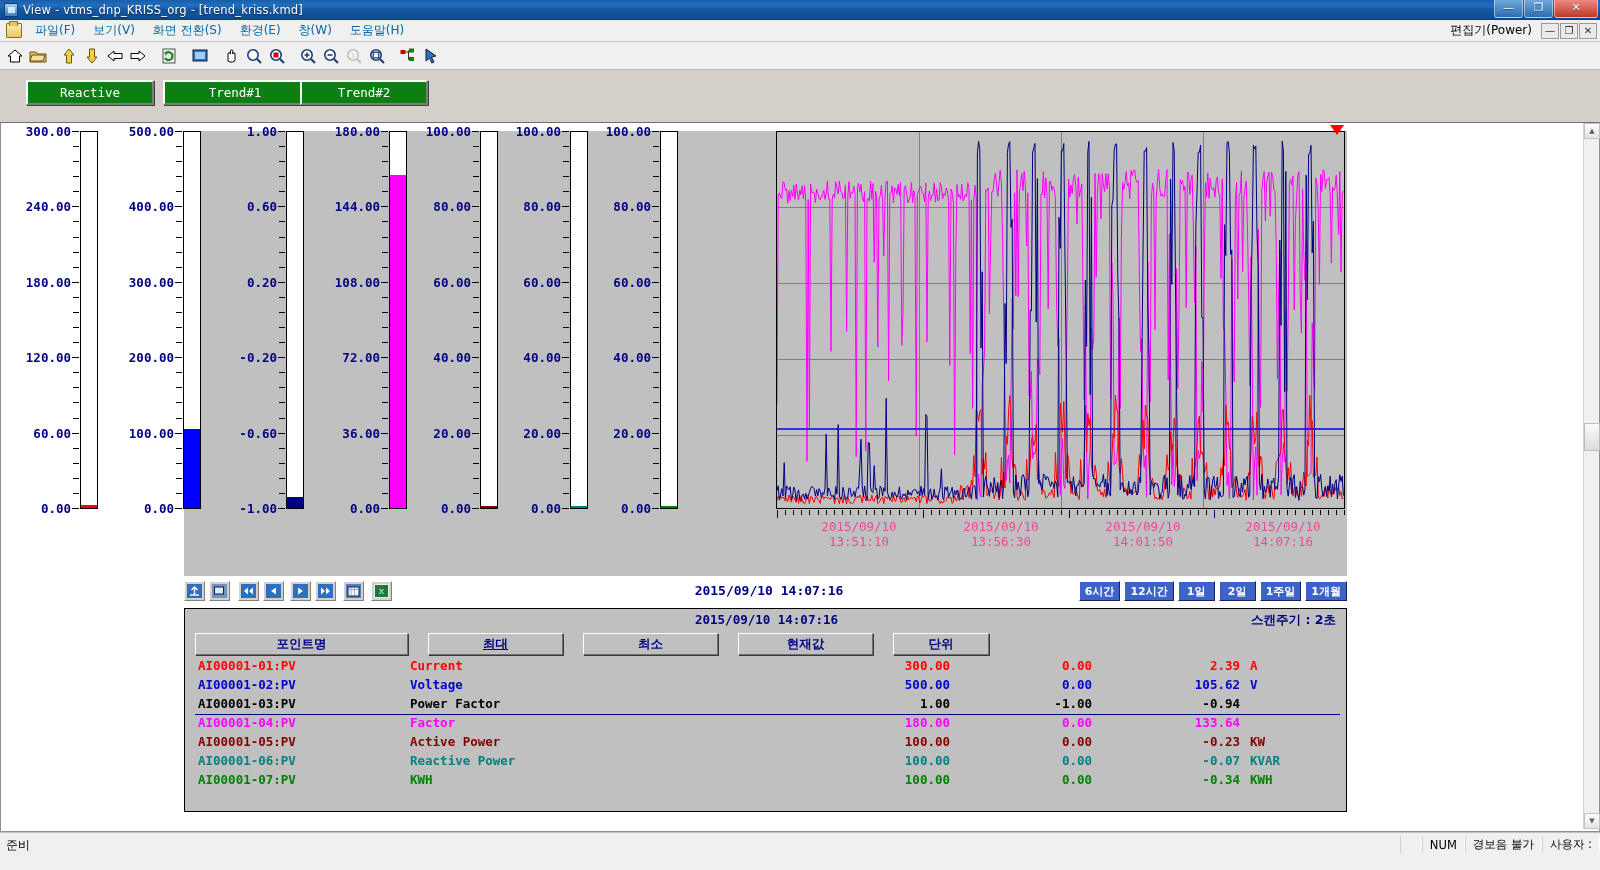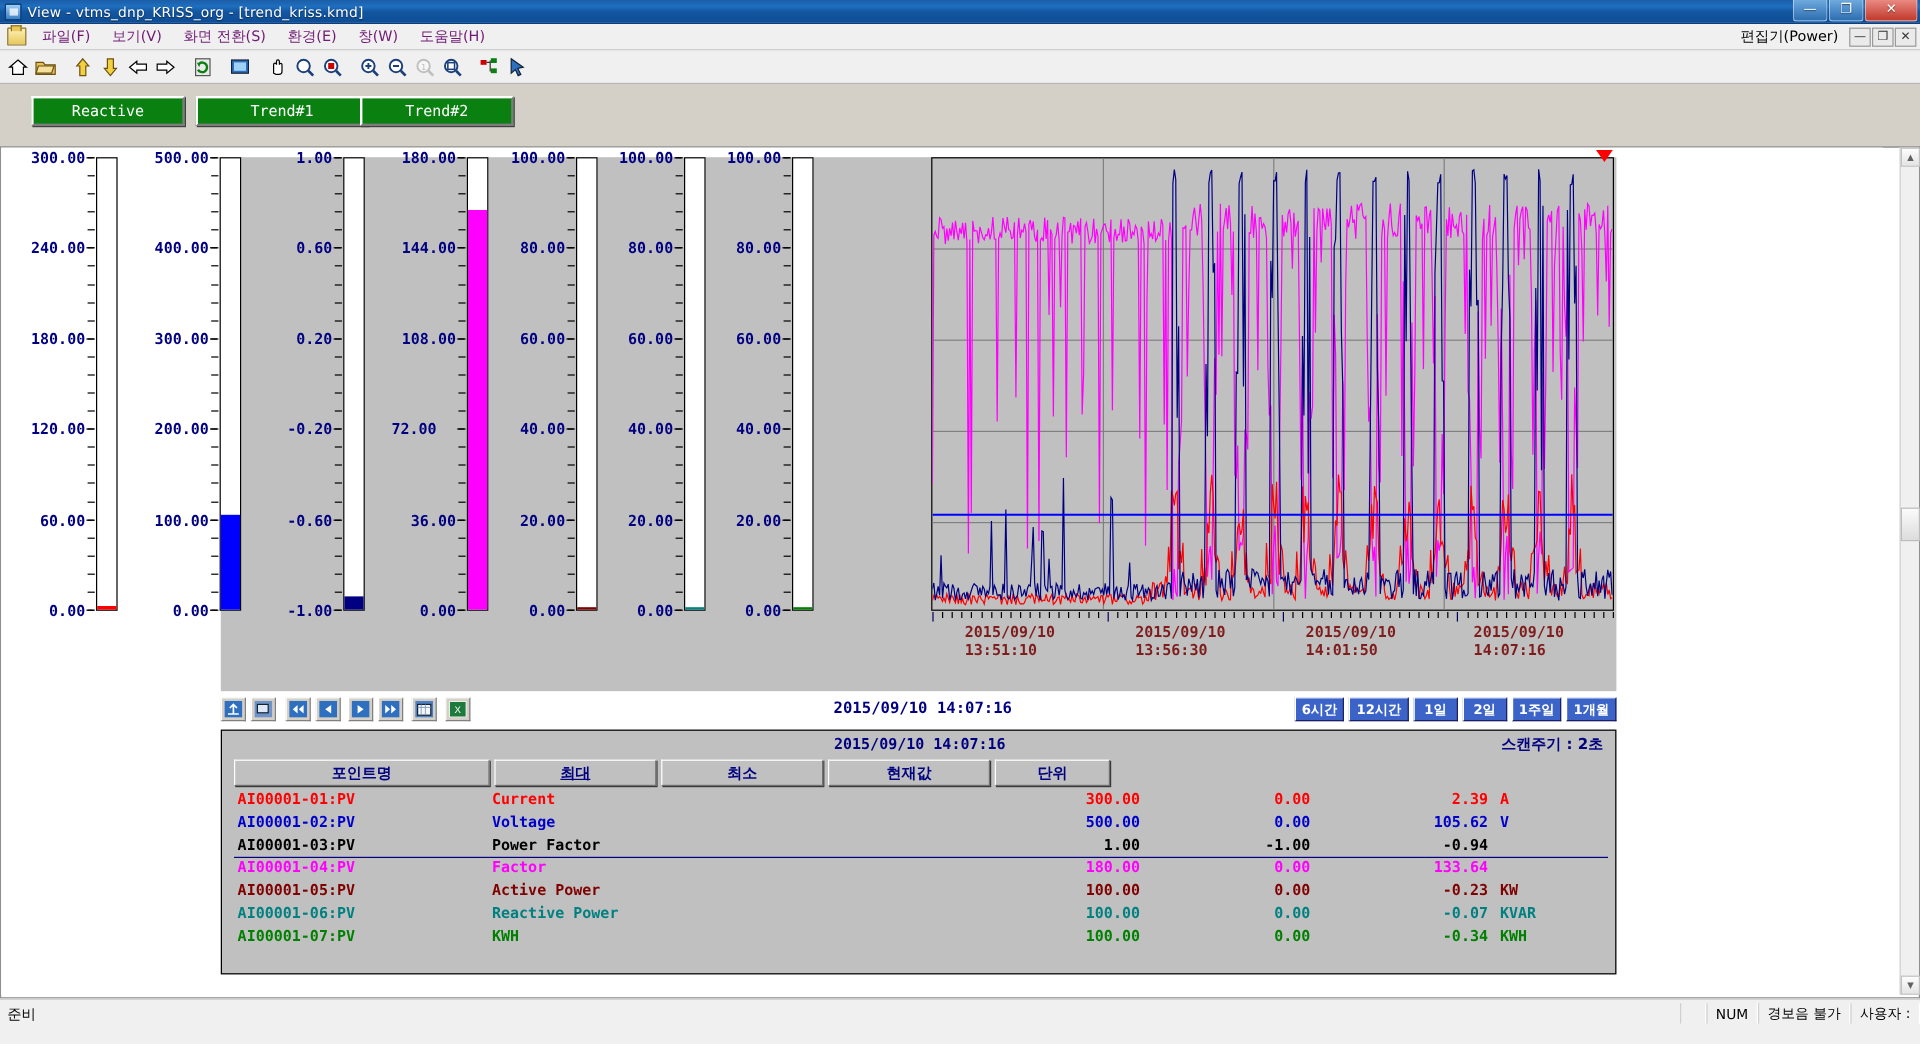--- a/index.html
+++ b/index.html
@@ -52,21 +52,21 @@
     display:flex; align-items:center;
   }
   .mdi-icon {
     width:16px; height:15px; margin:0 4px 0 6px;
     background: linear-gradient(180deg,#fdf0b8,#e8c85a);
     border:1px solid #8a7020; border-radius:1px; position:relative; flex:none;
   }
   .mdi-icon::before{ content:""; position:absolute; left:2px; top:-3px; width:7px; height:4px;
     background:#e8c85a; border:1px solid #8a7020; border-bottom:none;}
   .menu-item {
-    font-size: 12px; color:#701a75; padding: 3px 9px; white-space:nowrap;
+    font-size: 12px; color:#0369a1; padding: 3px 9px; white-space:nowrap;
   }
   .menubar .right-group { margin-left:auto; display:flex; align-items:center; padding-right:3px;}
   .doc-label { font-size:12px; color:#000; margin-right:8px; white-space:nowrap;}
   .mdi-btn {
     width:18px; height:16px; margin-left:1px;
     border:1px solid #9a9a9a; background:#eaeaea;
     font-size:10px; line-height:14px; text-align:center; color:#333;
   }
 
   
@@ -160,23 +160,23 @@
   .cursor-marker {
     position:absolute; right:1px; top:-6px;
     width:0; height:0; border-left:7px solid transparent; border-right:7px solid transparent;
     border-top:10px solid #ff0000;
   }
   .taxis { position:absolute; left:0; top:379px; width:569px; height:8px; }
   .tmark { position:absolute; top:0; width:1px; height:5px; background:#000; }
   .tmark.major { height:8px; background:#000060; }
   .tlabels { position:absolute; left:0; top:388px; width:569px; height:34px; }
   .tlabel {
-    position:absolute; width:110px;
+    position:absolute; text-align:center; width:110px;
     font-family:"DejaVu Sans Mono","Liberation Mono",monospace;
-    font-size:12.5px; font-weight:bold; color:#7f1d1d; line-height:15px;
+    font-size:12.5px; font-weight:normal; color:#ec4899; line-height:15px;
   }
 
   
   .navbar { position:absolute; left:183px; top:458px; width:1163px; height:26px;}
   .navbtn {
     position:absolute; top:0; width:21px; height:20px;
     background:#d4d0c8;
     border-top:1px solid #ffffff; border-left:1px solid #ffffff;
     border-right:1px solid #808080; border-bottom:1px solid #808080;
     display:flex; align-items:center; justify-content:center;
@@ -206,21 +206,21 @@
   }
   .tbl-time {
     position:absolute; left:0; width:1163px; text-align:center;
     font-family:"DejaVu Sans Mono","Liberation Mono",monospace;
     font-size:12.5px; font-weight:bold; color:#000080;
   }
   .tbl-scan {
     position:absolute; right:12px; top:0;
     font-size:12.5px; font-weight:bold; color:#000080; white-space:nowrap;
   }
-  .hdr-row { position:absolute; left:10px; top:24px; width:1145px; height:22px; display:flex; gap:4px;}
+  .hdr-row { position:absolute; left:10px; top:24px; width:1145px; height:22px; display:flex; gap:20px;}
   .hdr-cell {
     background:#c0c0c0;
     border-top:1px solid #ffffff; border-left:1px solid #ffffff;
     border-right:1px solid #6f6f6f; border-bottom:1px solid #6f6f6f;
     box-shadow: 1px 1px 0 #3a3a3a;
     display:flex; align-items:center; justify-content:center;
     font-size:12.5px; font-weight:bold; color:#000080;
   }
   .rows { position:absolute; left:10px; top:49px; width:1145px; }
   .drow {
@@ -524,21 +524,21 @@
           </div>
           <div class="g-tube">
             <div class="g-fill" style="background: rgb(0, 0, 128); height: 11.28px;"></div>
           </div>
         </div>
         <div class="gauge" style="left: 309px;">
           <div class="g-labels">
             <div class="g-lab" style="top: 0px;">180.00</div>
             <div class="g-lab" style="top: 75.4px;">144.00</div>
             <div class="g-lab" style="top: 150.8px;">108.00</div>
-            <div class="g-lab" style="top: 226.2px; text-align: center;">72.00</div>
+            <div class="g-lab" style="top: 226.2px;">72.00</div>
             <div class="g-lab" style="top: 301.6px;">36.00</div>
             <div class="g-lab" style="top: 377px;">0.00</div>
           </div>
           <div class="g-ticks">
             <div class="g-tick" style="top: 0px;"></div>
             <div class="g-tick" style="top: 15.08px;"></div>
             <div class="g-tick" style="top: 30.16px;"></div>
             <div class="g-tick" style="top: 45.24px;"></div>
             <div class="g-tick" style="top: 60.32px;"></div>
             <div class="g-tick" style="top: 75.4px;"></div>

